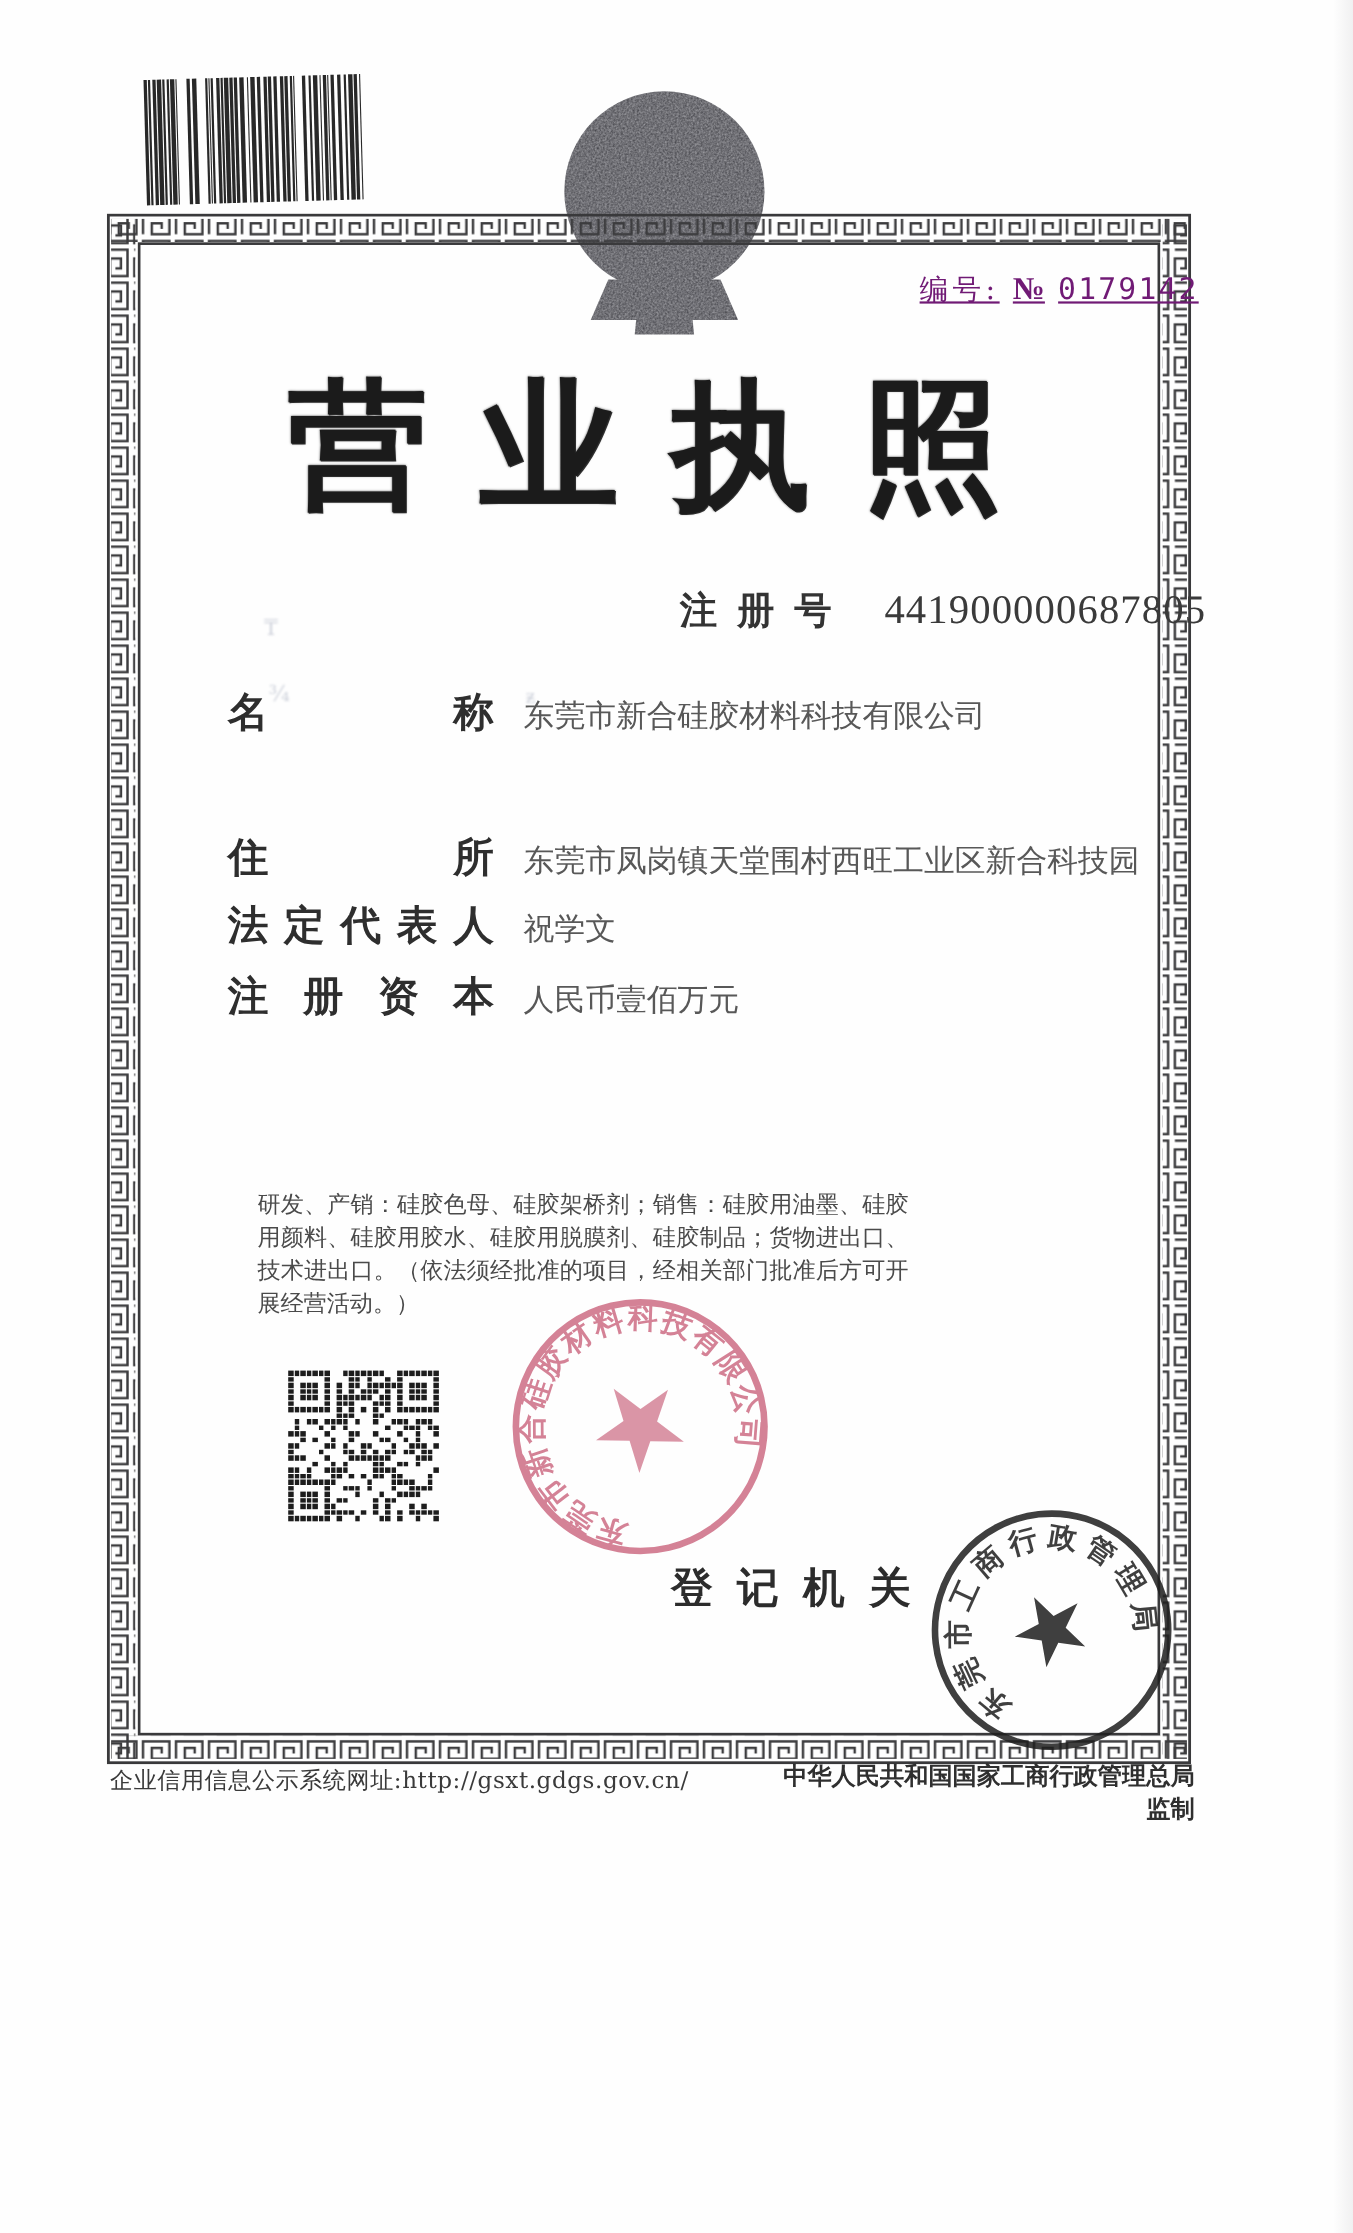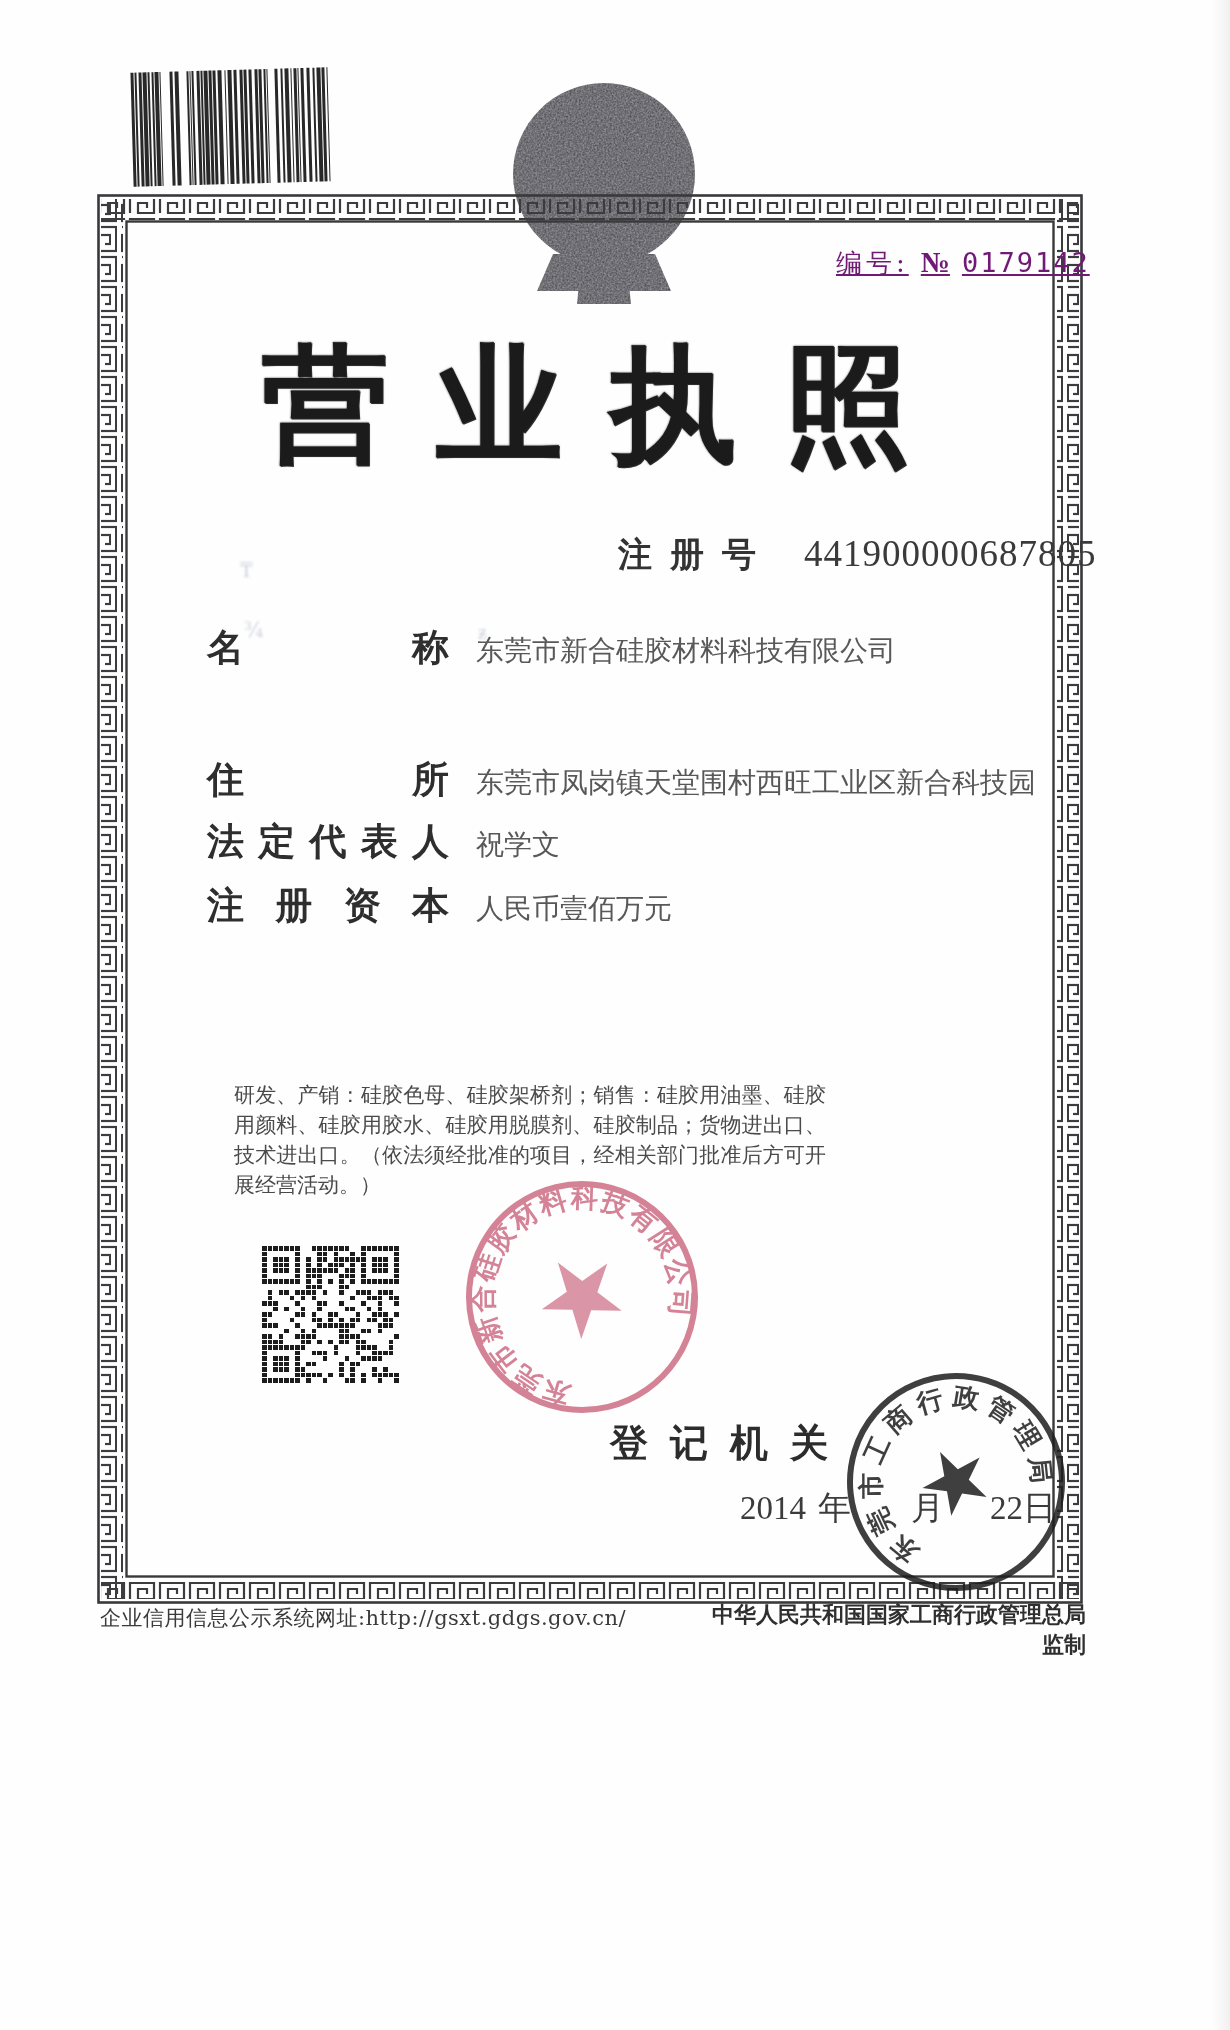--- a/index.html
+++ b/index.html
@@ -510,27 +510,20 @@
         <path id="csealarc" d="M -63.6,63.6 A 90,90 0 1,1 63.6,63.6" fill="none"></path>
       </defs>
       <text font-size="27" font-weight="700" letter-spacing="2" font-family="DejaVu Sans, sans-serif" fill="#c9607a">
         <textPath href="#csealarc" startOffset="50%" text-anchor="middle">东莞市新合硅胶材料科技有限公司</textPath>
       </text>
     </g>
   </svg>
 
   <div class="registrar">登记机关</div>
 
-  <div class="dateline">
-    <span>2014</span>
-    <span class="yu">年</span>
-    <span class="mu">月</span>
-    <span class="dd">22</span>
-    <span>日</span>
-  </div>
 
   <svg class="authority-seal" width="260" height="260" viewBox="-130 -130 260 260">
     <g transform="rotate(-28)">
       <circle r="106" fill="none" stroke-width="6" stroke="#1e1e1e"></circle>
       <polygon points="0,-34 7.63,-10.51 32.33,-10.51 12.35,4.02 19.99,27.51 0,12.99 -19.99,27.51 -12.35,4.02 -32.33,-10.51 -7.63,-10.51" fill="#1e1e1e"></polygon>
       <defs>
         <path id="asealarc" d="M -53.7,53.7 A 76,76 0 1,1 53.7,53.7" fill="none"></path>
       </defs>
       <text font-size="26" font-weight="700" letter-spacing="7" font-family="DejaVu Sans, sans-serif" fill="#1e1e1e">
         <textPath href="#asealarc" startOffset="50%" text-anchor="middle">东莞市工商行政管理局</textPath>

